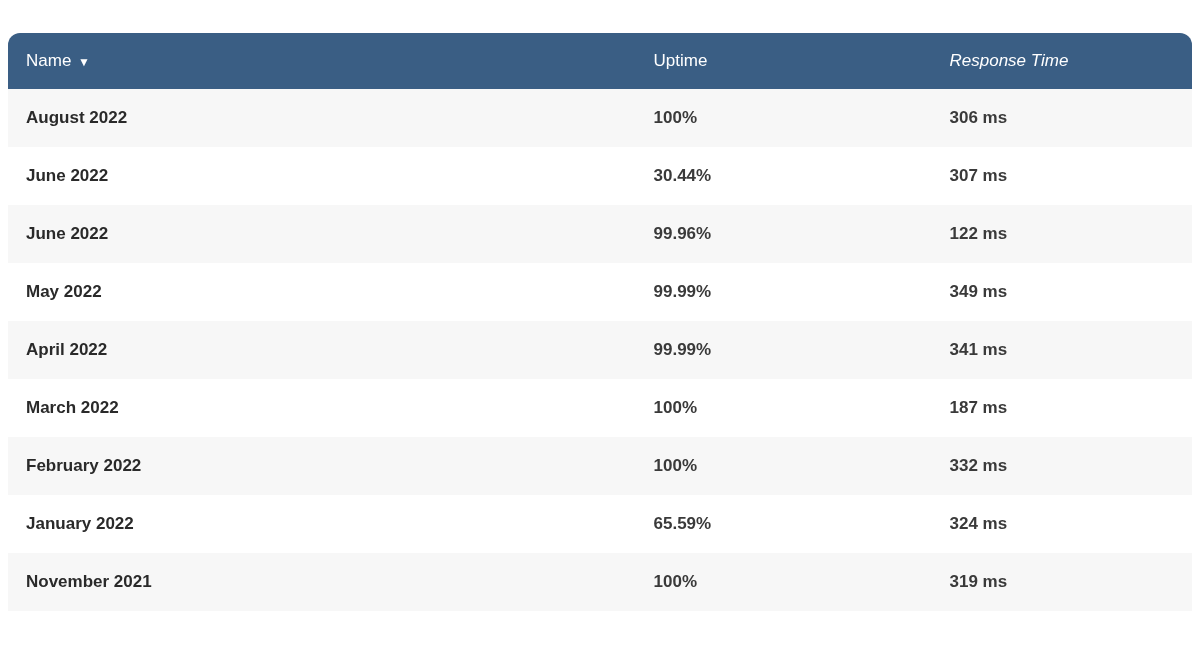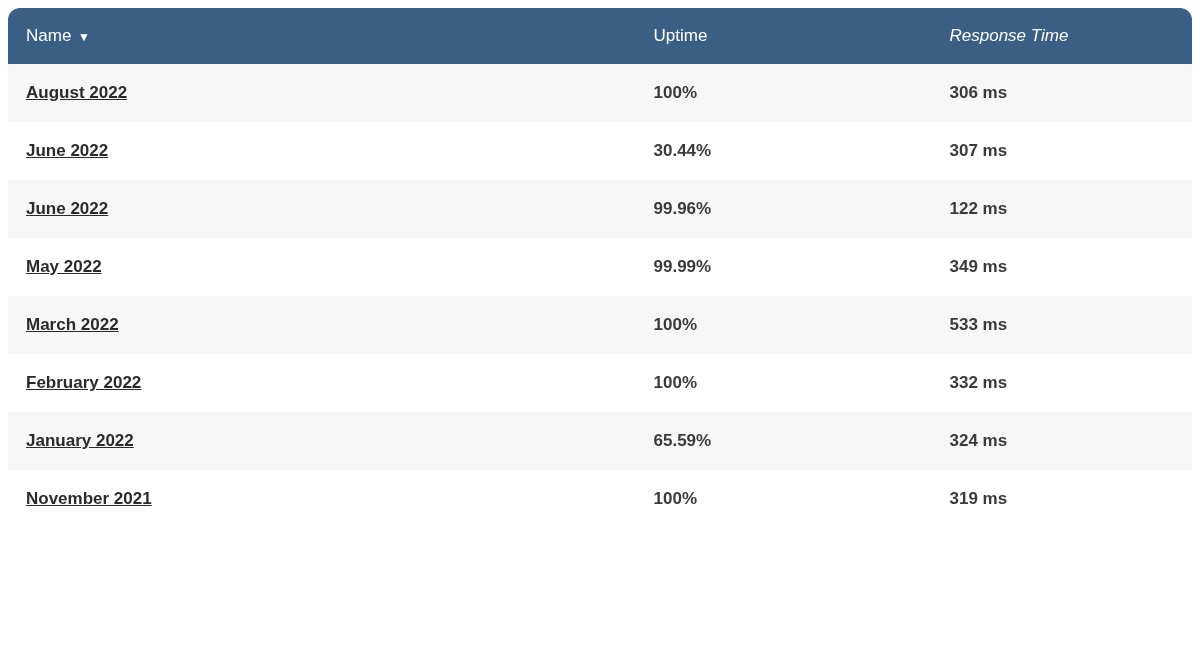--- a/index.html
+++ b/index.html
@@ -9,20 +9,21 @@
     }
     body {
       font-family: -apple-system, BlinkMacSystemFont, "Segoe UI", Helvetica, Arial, sans-serif;
       background: #ffffff;
       padding: 8px;
     }
     .table {
       width: 100%;
       border-collapse: separate;
       border-spacing: 0;
+      margin-top: 25px;
     }
     .header-row {
       background: #3a5e84;
       color: #ffffff;
     }
     .header-row th {
       padding: 18px 18px;
       text-align: left;
       font-weight: 500;
       font-size: 17px;
@@ -56,21 +57,20 @@
       color: #3a3a3a;
     }
     .data-row:nth-child(even) td {
       background: #ffffff;
     }
     .data-row:nth-child(odd) td {
       background: #f7f7f7;
     }
     .name-link {
       color: #2a2a2a;
-      text-decoration: underline;
       font-weight: 700;
       cursor: pointer;
     }
     .header-cell-name {
       cursor: pointer;
     }
   </style>
 </head>
 <body>
 
@@ -104,23 +104,28 @@
         <td class="col-name"><a class="name-link">June 2022</a></td>
         <td class="col-uptime">99.96%</td>
         <td class="col-response">122 ms</td>
       </tr>
       <tr class="data-row">
         <td class="col-name"><a class="name-link">May 2022</a></td>
         <td class="col-uptime">99.99%</td>
         <td class="col-response">349 ms</td>
       </tr>
       <tr class="data-row">
+        <td class="col-name"><a class="name-link">April 2022</a></td>
+        <td class="col-uptime">99.99%</td>
+        <td class="col-response">341 ms</td>
+      </tr>
+      <tr class="data-row">
         <td class="col-name"><a class="name-link">March 2022</a></td>
         <td class="col-uptime">100%</td>
-        <td class="col-response">533 ms</td>
+        <td class="col-response">187 ms</td>
       </tr>
       <tr class="data-row">
         <td class="col-name"><a class="name-link">February 2022</a></td>
         <td class="col-uptime">100%</td>
         <td class="col-response">332 ms</td>
       </tr>
       <tr class="data-row">
         <td class="col-name"><a class="name-link">January 2022</a></td>
         <td class="col-uptime">65.59%</td>
         <td class="col-response">324 ms</td>

